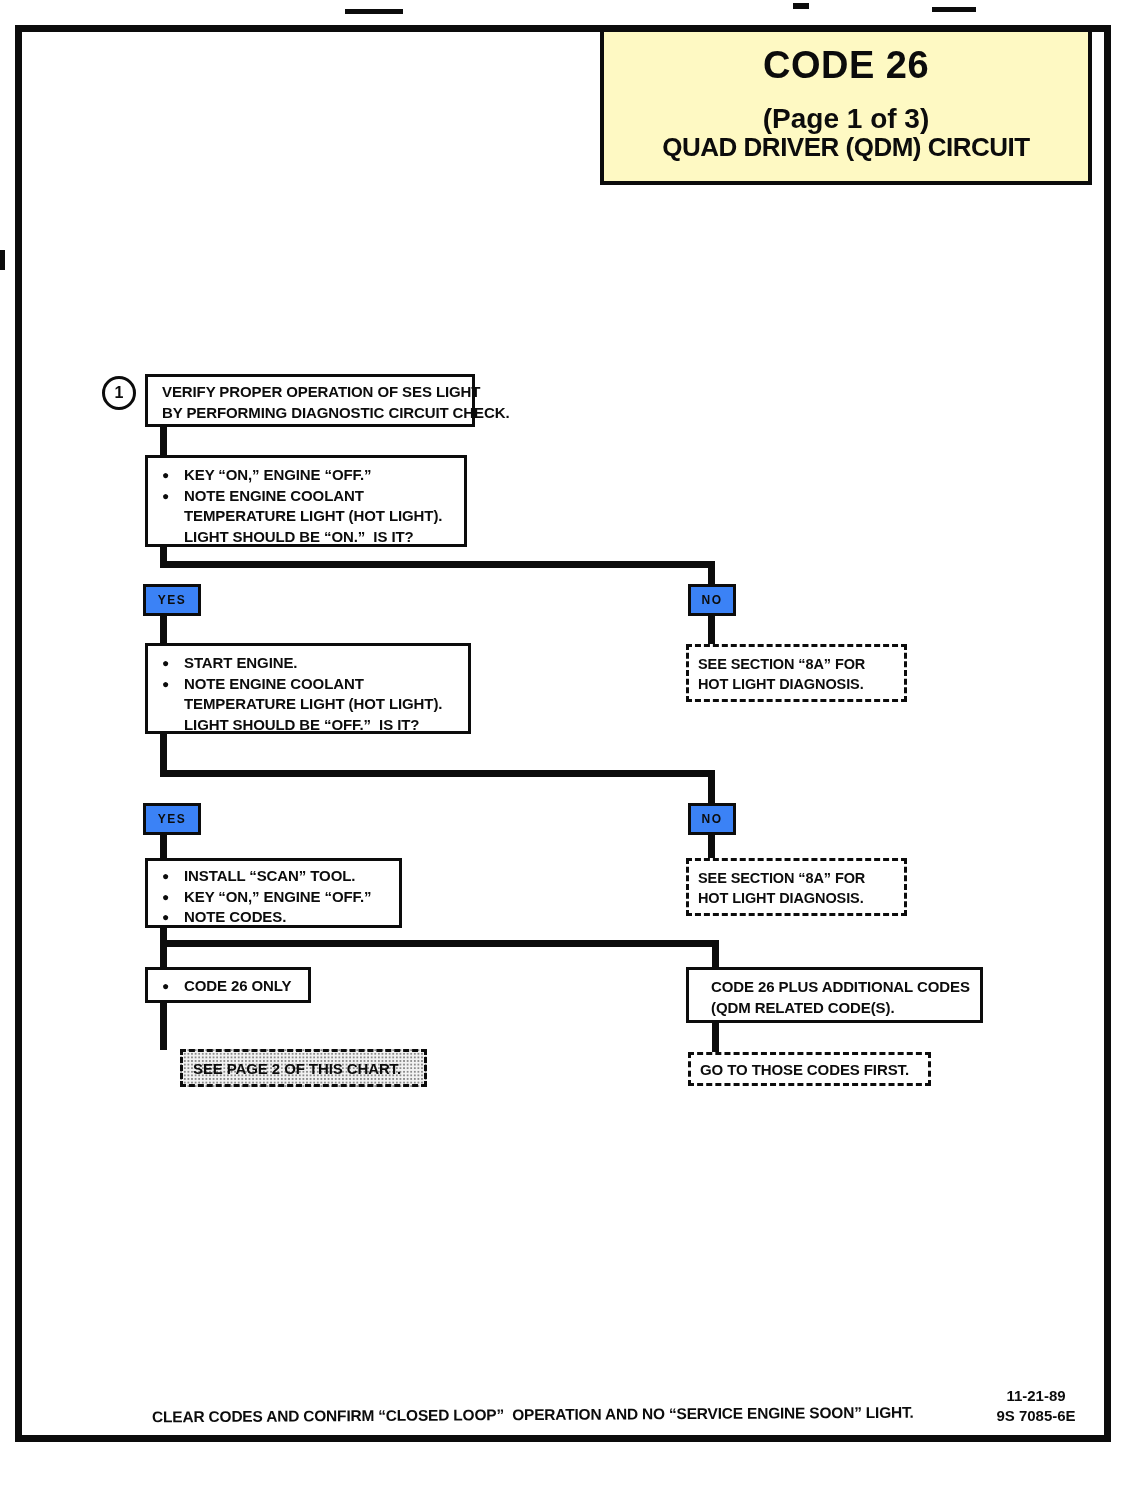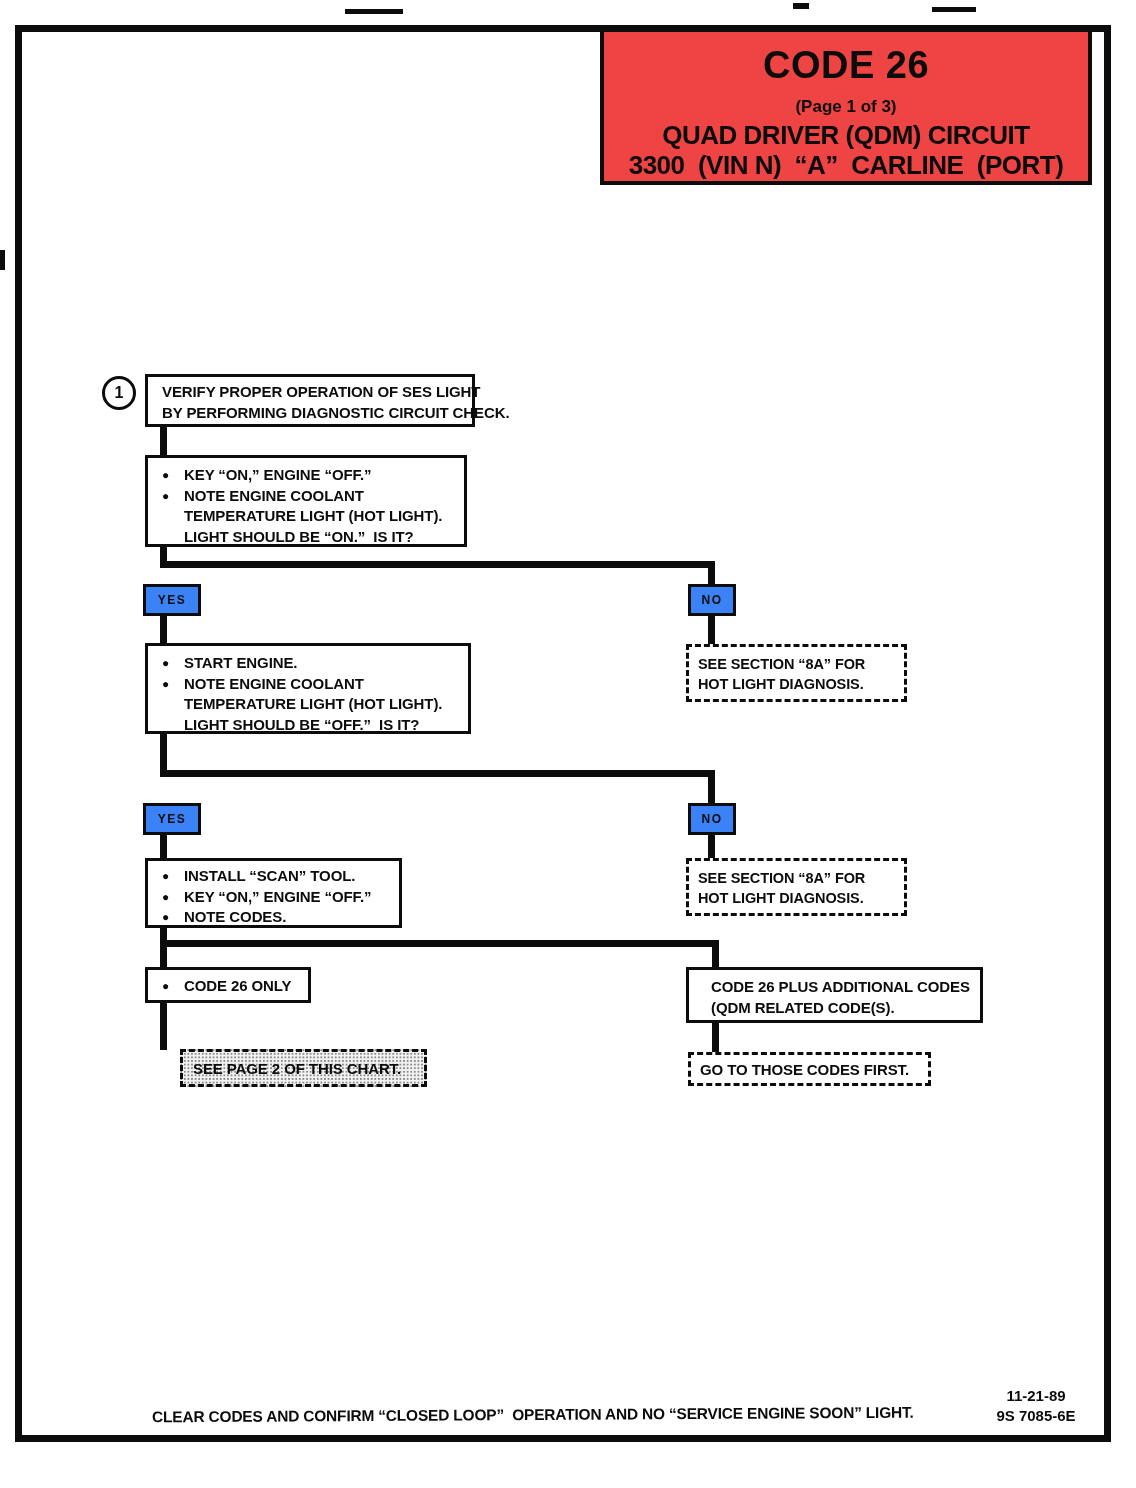--- a/index.html
+++ b/index.html
@@ -9,23 +9,23 @@
     font-family:"Liberation Sans", sans-serif;
     font-weight:bold;
   }
   .abs{position:absolute;box-sizing:border-box;}
   .pre{white-space:pre;}
 
   
   .page-frame{border:7px solid #0c0c0c;background:transparent;}
 
   
-  .title-box{border:4px solid #0c0c0c;background:#ef4444;text-align:center;padding-top:12px;}
+  .title-box{border:4px solid #0c0c0c;background:#fef9c3;text-align:center;padding-top:12px;}
   .title-code{font-size:38px;letter-spacing:0.5px;line-height:42px;}
-  .title-page{font-size:17px;line-height:26px;margin-top:8px;}
+  .title-page{font-size:28px;line-height:26px;margin-top:20px;}
   .title-line{font-size:26px;line-height:30px;letter-spacing:-0.5px;}
 
   
   .fbox{border:3px solid #0c0c0c;background:#ffffff;font-size:15px;line-height:20.5px;letter-spacing:-0.1px;}
   .fbox .inner{padding:7px 10px 6px 12px;}
   .bullet-row{display:flex;align-items:flex-start;}
   .dot{width:22px;flex:0 0 22px;font-size:12px;line-height:20.5px;text-align:left;padding-left:2px;}
   .btext{flex:1;}
 
   .yesno{border:3px solid #0c0c0c;background:#3b82f6;text-align:center;font-size:12px;letter-spacing:1.5px;display:flex;align-items:center;justify-content:center;}
@@ -61,21 +61,20 @@
 <div class="abs artifact" style="left:793px;top:3px;width:16px;height:6px;"></div>
 <div class="abs artifact" style="left:932px;top:7px;width:44px;height:5px;"></div>
 <div class="abs artifact" style="left:0px;top:250px;width:5px;height:20px;"></div>
 
 <div class="abs page-frame" style="left:15px;top:25px;width:1096px;height:1417px;"></div>
 
 <div class="abs title-box" style="left:600px;top:28px;width:492px;height:157px;">
   <div class="title-code pre">CODE 26</div>
   <div class="title-page pre">(Page 1 of 3)</div>
   <div class="title-line pre">QUAD DRIVER (QDM) CIRCUIT</div>
-  <div class="title-line pre">3300  (VIN N)  “A”  CARLINE  (PORT)</div>
 </div>
 
 <div class="abs step-circle" style="left:102px;top:376px;">
   <span class="pre">1</span>
 </div>
 
 <div class="abs fbox" style="left:145px;top:374px;width:330px;height:53px;">
   <div class="inner" style="padding:5px 8px 4px 14px;">
     <div class="pre">VERIFY PROPER OPERATION OF SES LIGHT</div>
     <div class="pre">BY PERFORMING DIAGNOSTIC CIRCUIT CHECK.</div>

